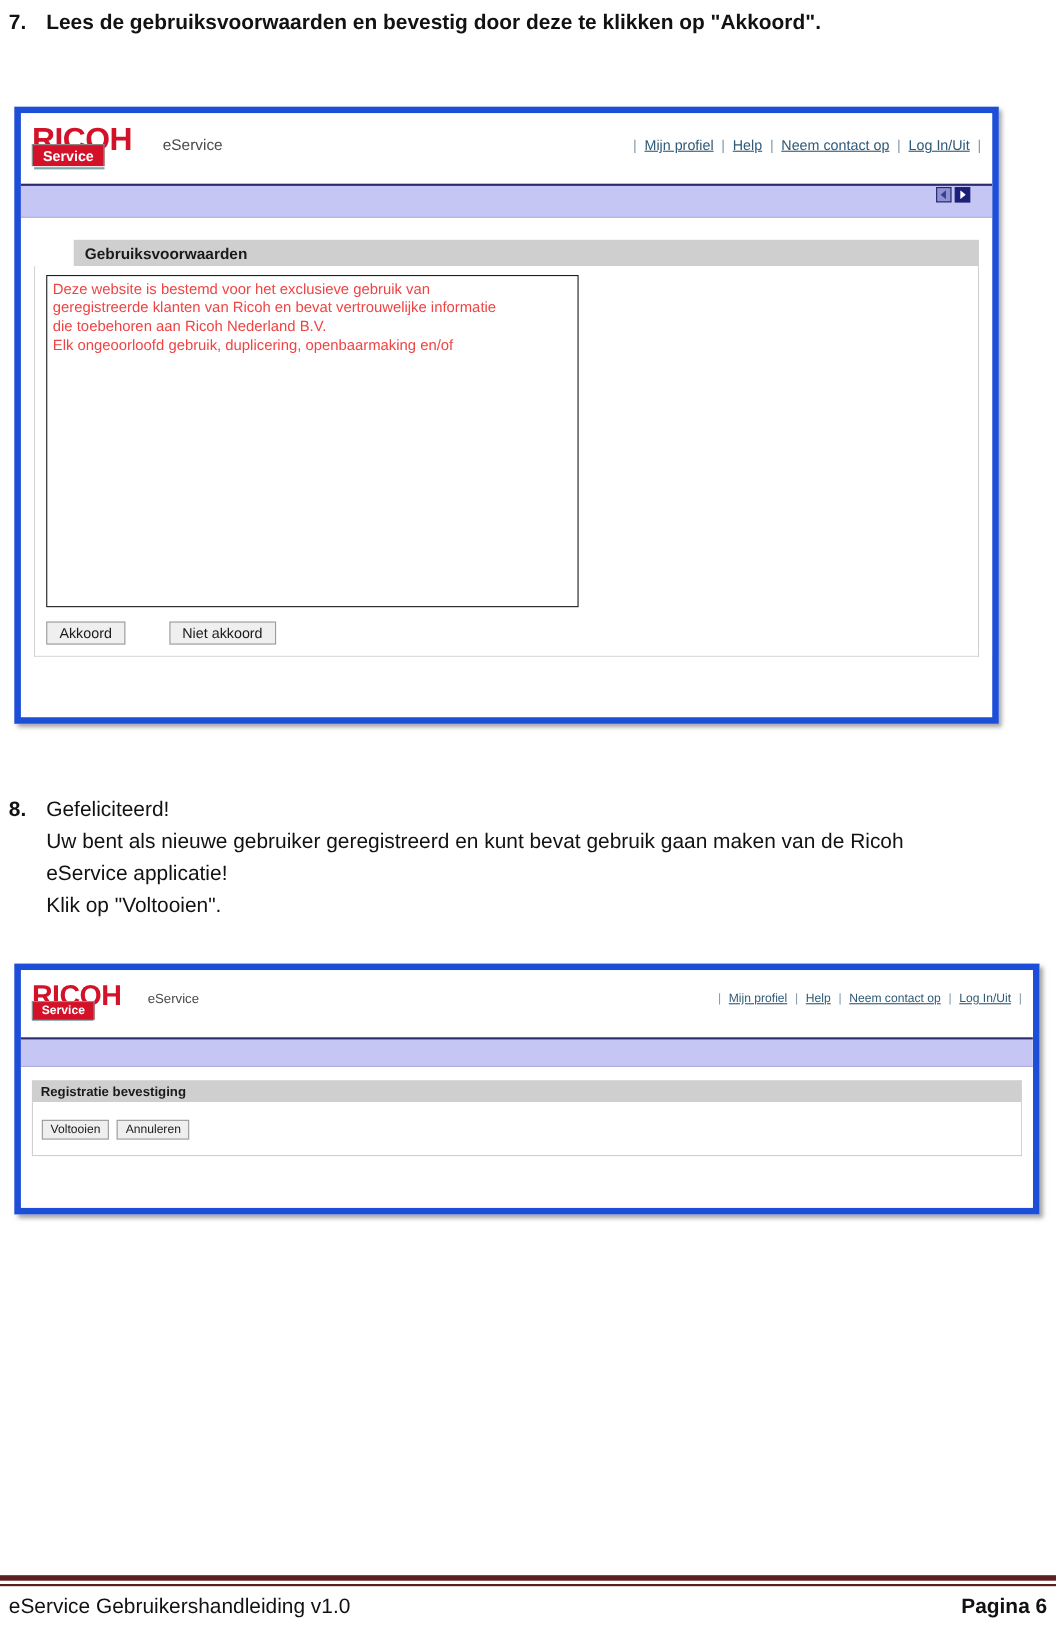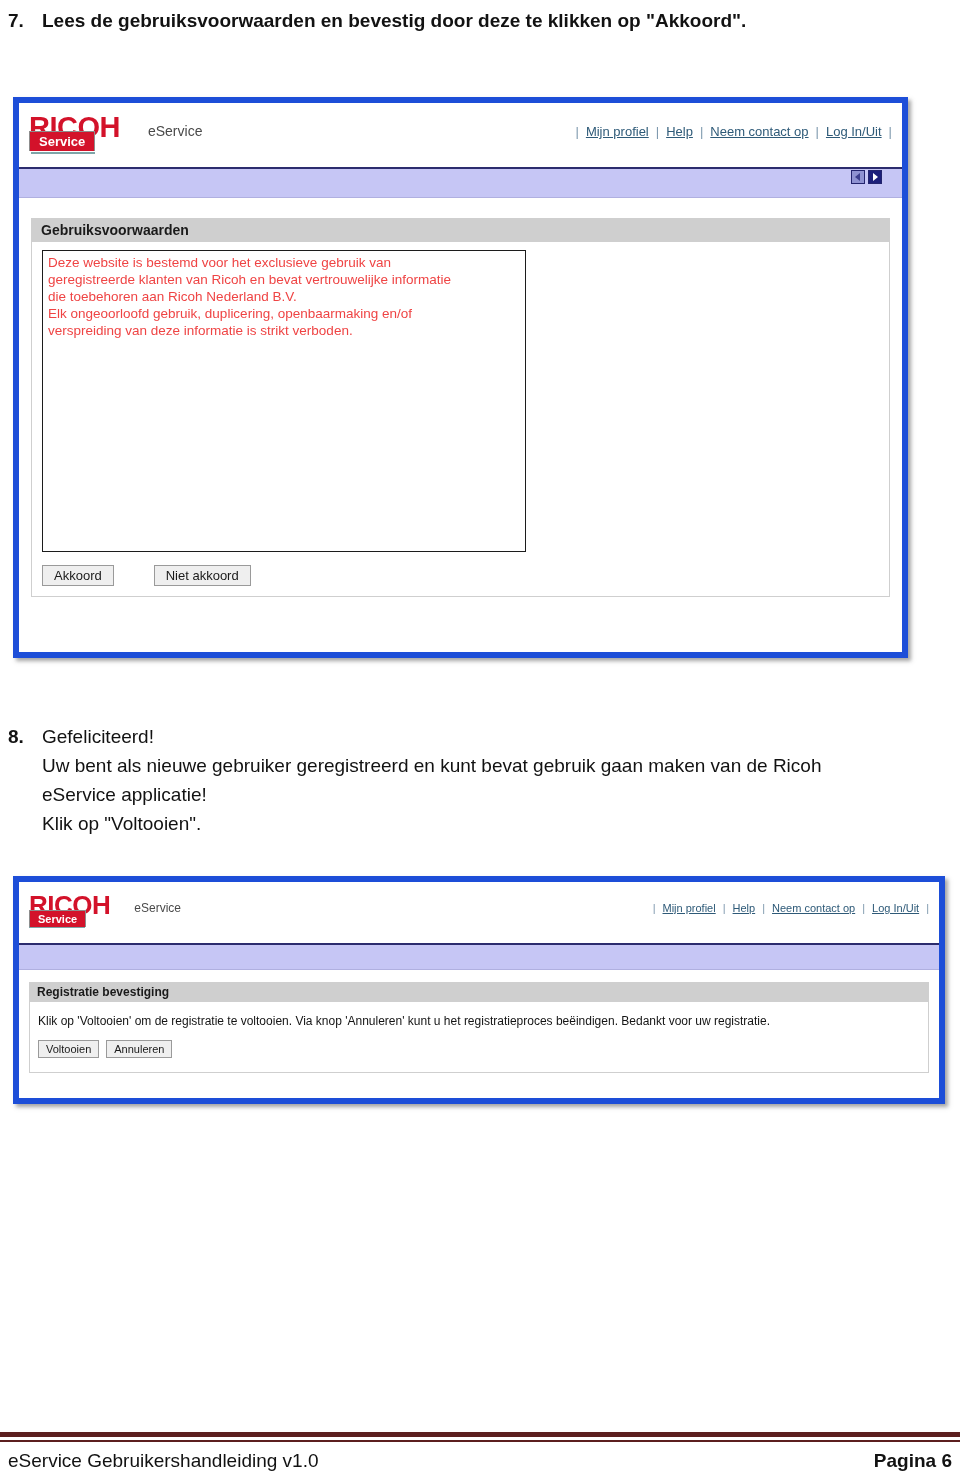--- a/index.html
+++ b/index.html
@@ -173,21 +173,21 @@
     border-top: none;
     background: #ffffff;
     box-sizing: border-box;
   }
   .panel-title {
     background: #cfcfcf;
     font-weight: 700;
     color: #1a1a1a;
     box-sizing: border-box;
   }
-  #shot1 .panel-title { font-size: 14px; padding: 4px 10px; }
+  #shot1 .panel-title { font-size: 14px; padding: 4px 10px; margin-left: 36px; }
   #shot2 .panel-title { font-size: 12px; padding: 3px 8px; }
 
   .panel-body {
     background: #ffffff;
   }
   #shot1 .panel-body { padding: 8px 10px 10px 10px; }
   #shot2 .panel-body { padding: 6px 8px 14px 8px; }
 
   
   .terms-box {
@@ -316,21 +316,20 @@
     <div class="panel">
       <div class="panel-title">Gebruiksvoorwaarden</div>
       <div class="panel-box">
         <div class="panel-body">
 
           <div class="terms-box">
             <p>Deze website is bestemd voor het exclusieve gebruik van</p>
             <p>geregistreerde klanten van Ricoh en bevat vertrouwelijke informatie</p>
             <p>die toebehoren aan Ricoh Nederland B.V.</p>
             <p>Elk ongeoorloofd gebruik, duplicering, openbaarmaking en/of</p>
-            <p>verspreiding van deze informatie is strikt verboden.</p>
           </div>
 
 
           <div class="btnrow">
             <button class="winbtn">Akkoord</button>
             <button class="winbtn">Niet akkoord</button>
           </div>
 
         </div>
       </div>
@@ -375,21 +374,20 @@
       <div class="tabstrip">
         <span class="tab-service">Service</span>
       </div>
       <div class="subbar"></div>
     </div>
 
     <div class="panel">
       <div class="panel-title">Registratie bevestiging</div>
       <div class="panel-box">
         <div class="panel-body">
-          <p class="confirm-text">Klik op 'Voltooien' om de registratie te voltooien. Via knop 'Annuleren' kunt u het registratieproces beëindigen. Bedankt voor uw registratie.</p>
           <div class="btnrow">
             <button class="winbtn">Voltooien</button>
             <button class="winbtn">Annuleren</button>
           </div>
         </div>
       </div>
     </div>
 
   </div>
 </div>

